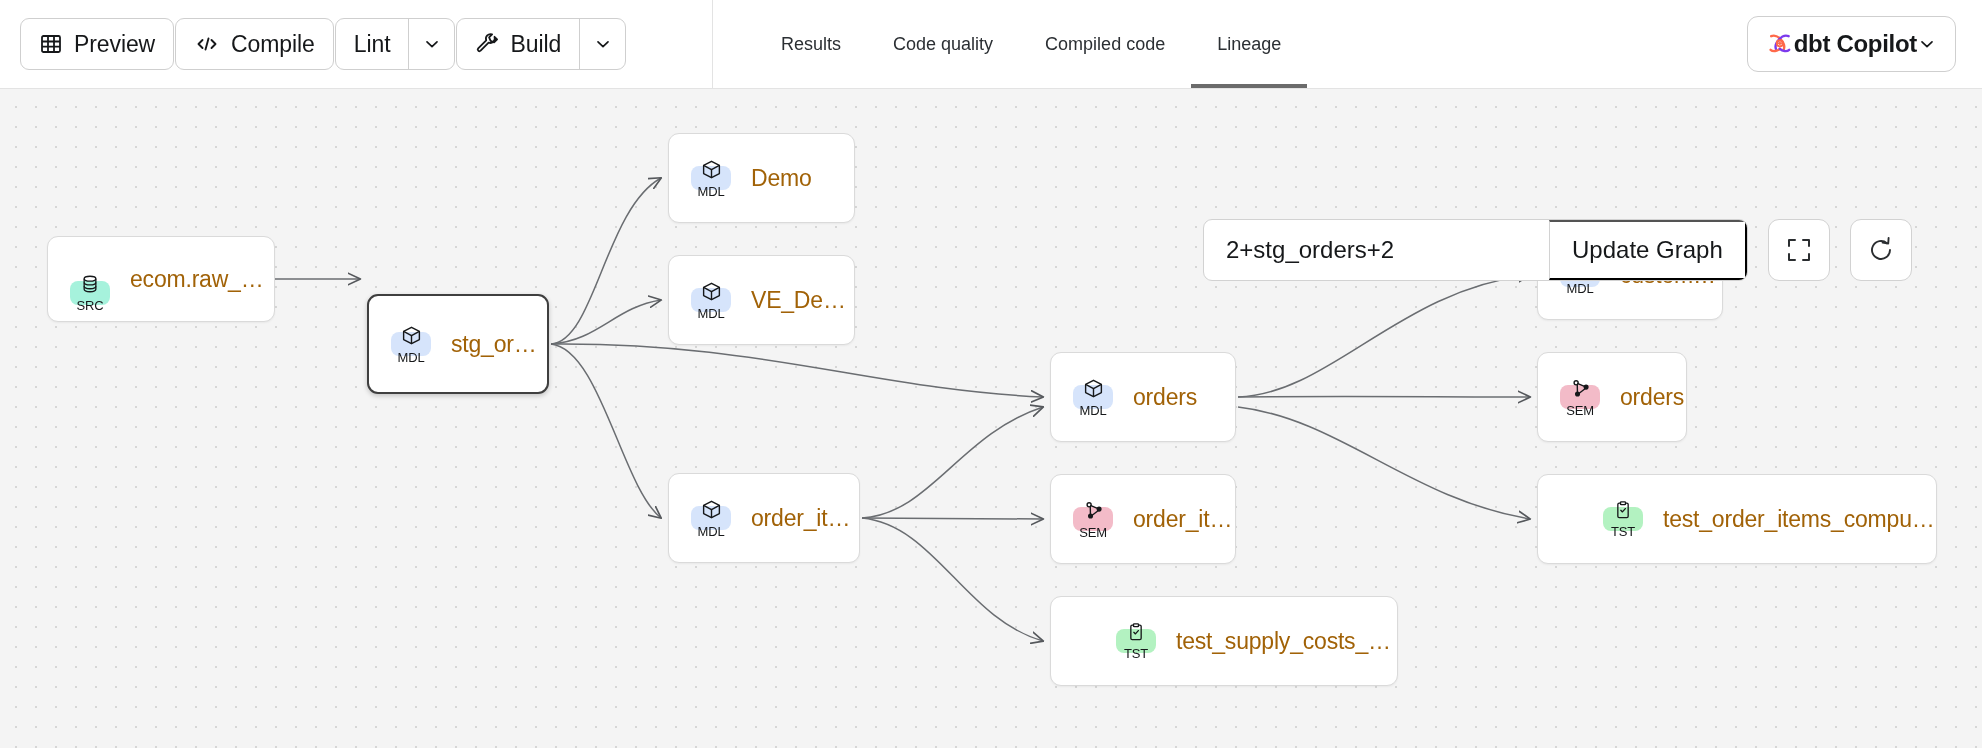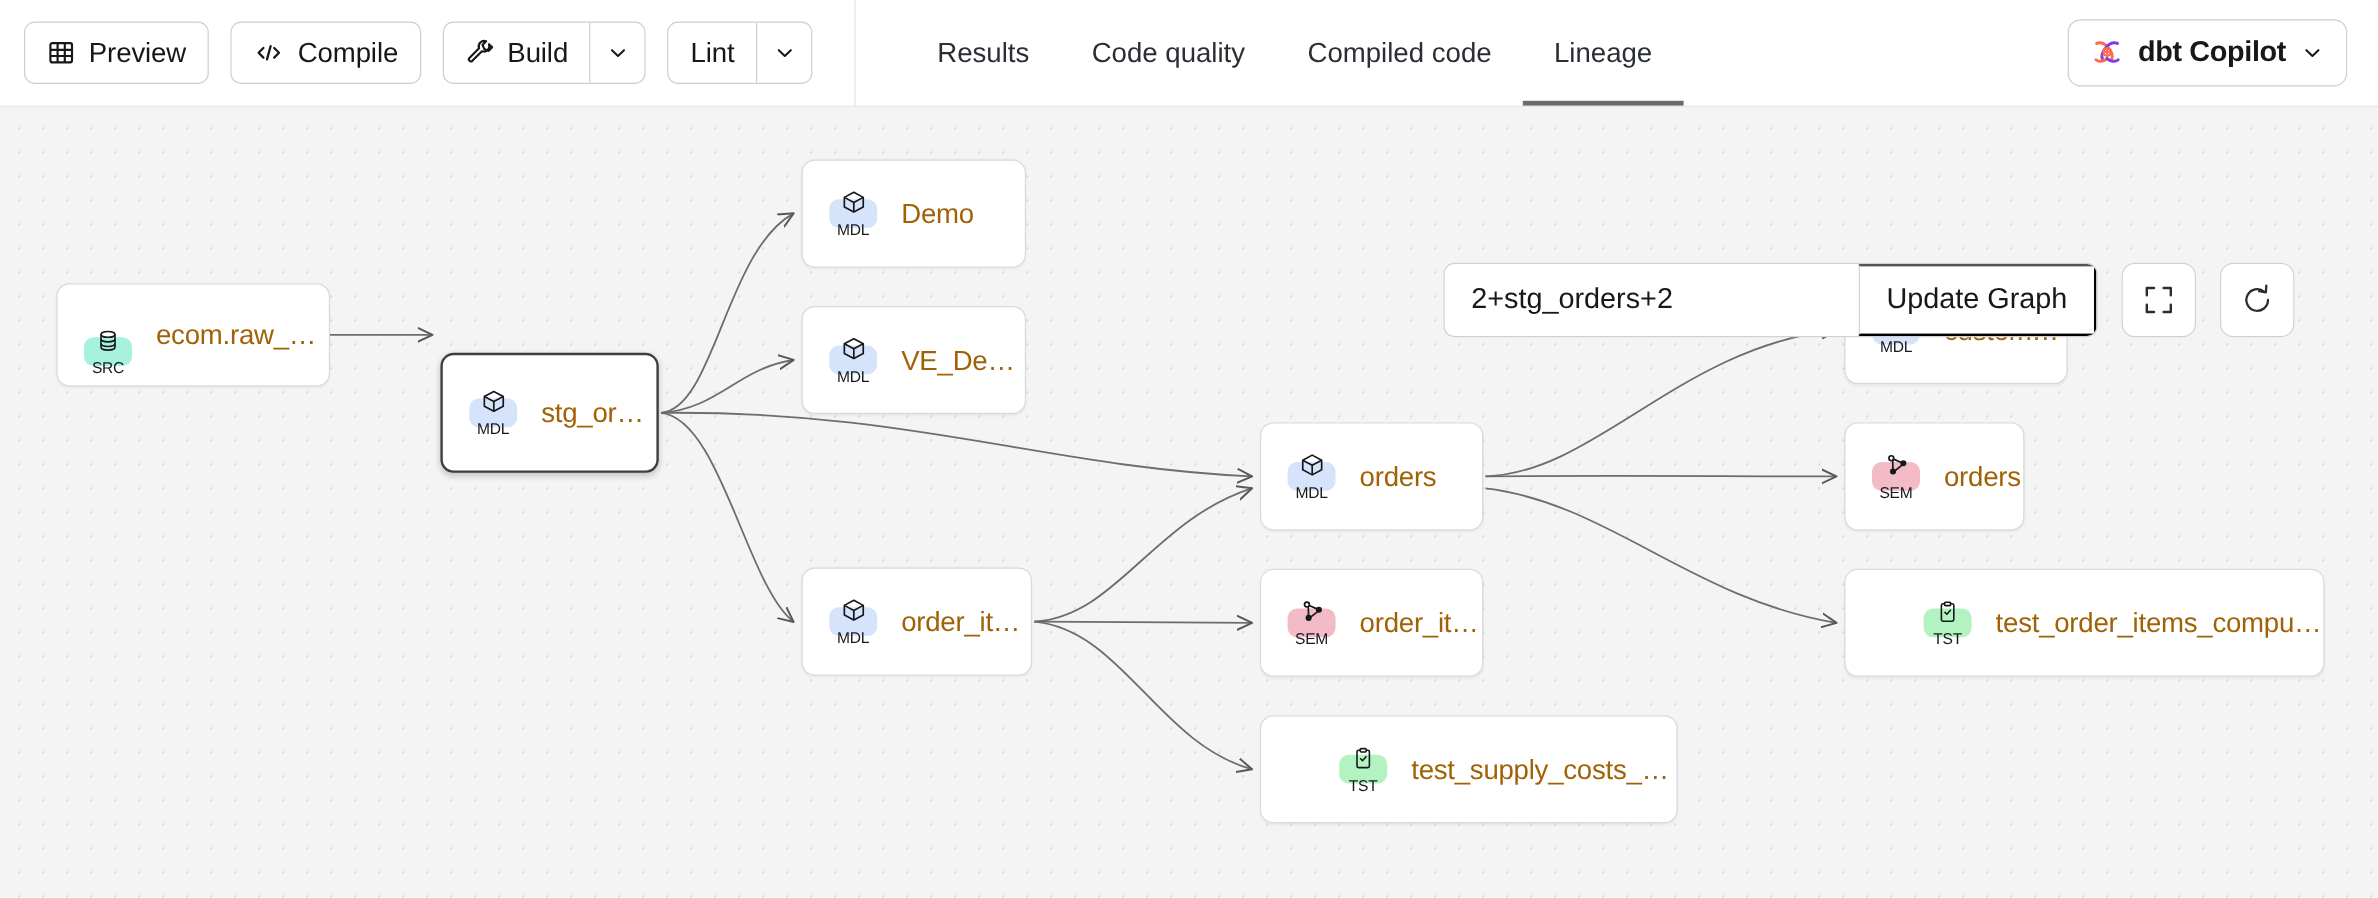--- a/index.html
+++ b/index.html
@@ -14,21 +14,21 @@
   
   .header {
     position: absolute; left: 0; top: 0;
     width: 1982px; height: 89px;
     background: #ffffff;
     border-bottom: 1px solid #e3e3e3;
     display: flex; align-items: center;
   }
 
   .toolbar {
-    display: flex; align-items: center; gap: 18px;
+    display: flex; align-items: center; gap: 1px;
     padding-left: 20px;
     height: 100%;
     width: 713px;
     border-right: 1px solid #e3e3e3;
   }
 
   .btn {
     height: 52px;
     border: 1px solid #cfcfcf;
     border-radius: 9px;
@@ -56,42 +56,42 @@
     display: flex; align-items: flex-end;
     height: 100%;
     padding-left: 42px;
     flex: 1;
   }
   .tab {
     position: relative;
     height: 100%;
     display: flex; align-items: center;
     padding: 0 26px;
-    font-size: 23px;
+    font-size: 18px;
     color: #2b2f33;
     cursor: pointer;
     white-space: nowrap;
   }
   .tab.active::after {
     content: "";
     position: absolute; left: 0; right: 0; bottom: 0;
     height: 4px; background: #6b6b6b;
   }
 
   
   .copilot-wrap {
     display: flex; align-items: center;
     padding-right: 26px;
   }
   .copilot {
     height: 56px;
     border: 1px solid #cfcfcf;
     border-radius: 11px;
     background: #ffffff;
-    display: flex; align-items: center; gap: 12px;
+    display: flex; align-items: center; 
     padding: 0 18px;
     cursor: pointer;
     justify-content: space-between;
   }
   .copilot-label { font-size: 24px; font-weight: bold; color: #16181a; letter-spacing: -0.3px; }
 
   
   .canvas {
     position: absolute; left: 0; top: 89px;
     width: 1982px; height: 659px;
@@ -221,39 +221,39 @@
             <polyline points="17.5,8 21.5,12 17.5,16"></polyline>
             <line x1="14.5" y1="6.5" x2="11.5" y2="17.5"></line>
           </svg>
         </span>
         <span class="btn-label">Compile</span>
       </div>
     </div>
 
     <div class="btn">
       <div class="btn-main">
-        <span class="icn">
-          <svg width="24" height="24" viewBox="0 0 24 24" fill="none" stroke="#16181a" stroke-width="1.8" stroke-linecap="round" stroke-linejoin="round">
-            <path d="M19.5 4.8a4.6 4.6 0 0 1-5.9 5.9L5.6 18.7a1.7 1.7 0 0 1-2.4-2.4l8-8A4.6 4.6 0 0 1 17.1 2.4l-3 3 1.5 3.5 3.5 1.5 3-3z"></path>
-          </svg>
-        </span>
-        <span class="btn-label">Build</span>
+        <span class="btn-label">Lint</span>
       </div>
       <div class="btn-split">
         <span class="icn">
           <svg width="18" height="18" viewBox="0 0 18 18" fill="none" stroke="#16181a" stroke-width="1.7" stroke-linecap="round" stroke-linejoin="round">
             <polyline points="4,6.8 9,11.6 14,6.8"></polyline>
           </svg>
         </span>
       </div>
     </div>
 
     <div class="btn">
       <div class="btn-main">
-        <span class="btn-label">Lint</span>
+        <span class="icn">
+          <svg width="24" height="24" viewBox="0 0 24 24" fill="none" stroke="#16181a" stroke-width="1.8" stroke-linecap="round" stroke-linejoin="round">
+            <path d="M19.5 4.8a4.6 4.6 0 0 1-5.9 5.9L5.6 18.7a1.7 1.7 0 0 1-2.4-2.4l8-8A4.6 4.6 0 0 1 17.1 2.4l-3 3 1.5 3.5 3.5 1.5 3-3z"></path>
+          </svg>
+        </span>
+        <span class="btn-label">Build</span>
       </div>
       <div class="btn-split">
         <span class="icn">
           <svg width="18" height="18" viewBox="0 0 18 18" fill="none" stroke="#16181a" stroke-width="1.7" stroke-linecap="round" stroke-linejoin="round">
             <polyline points="4,6.8 9,11.6 14,6.8"></polyline>
           </svg>
         </span>
       </div>
     </div>
 

